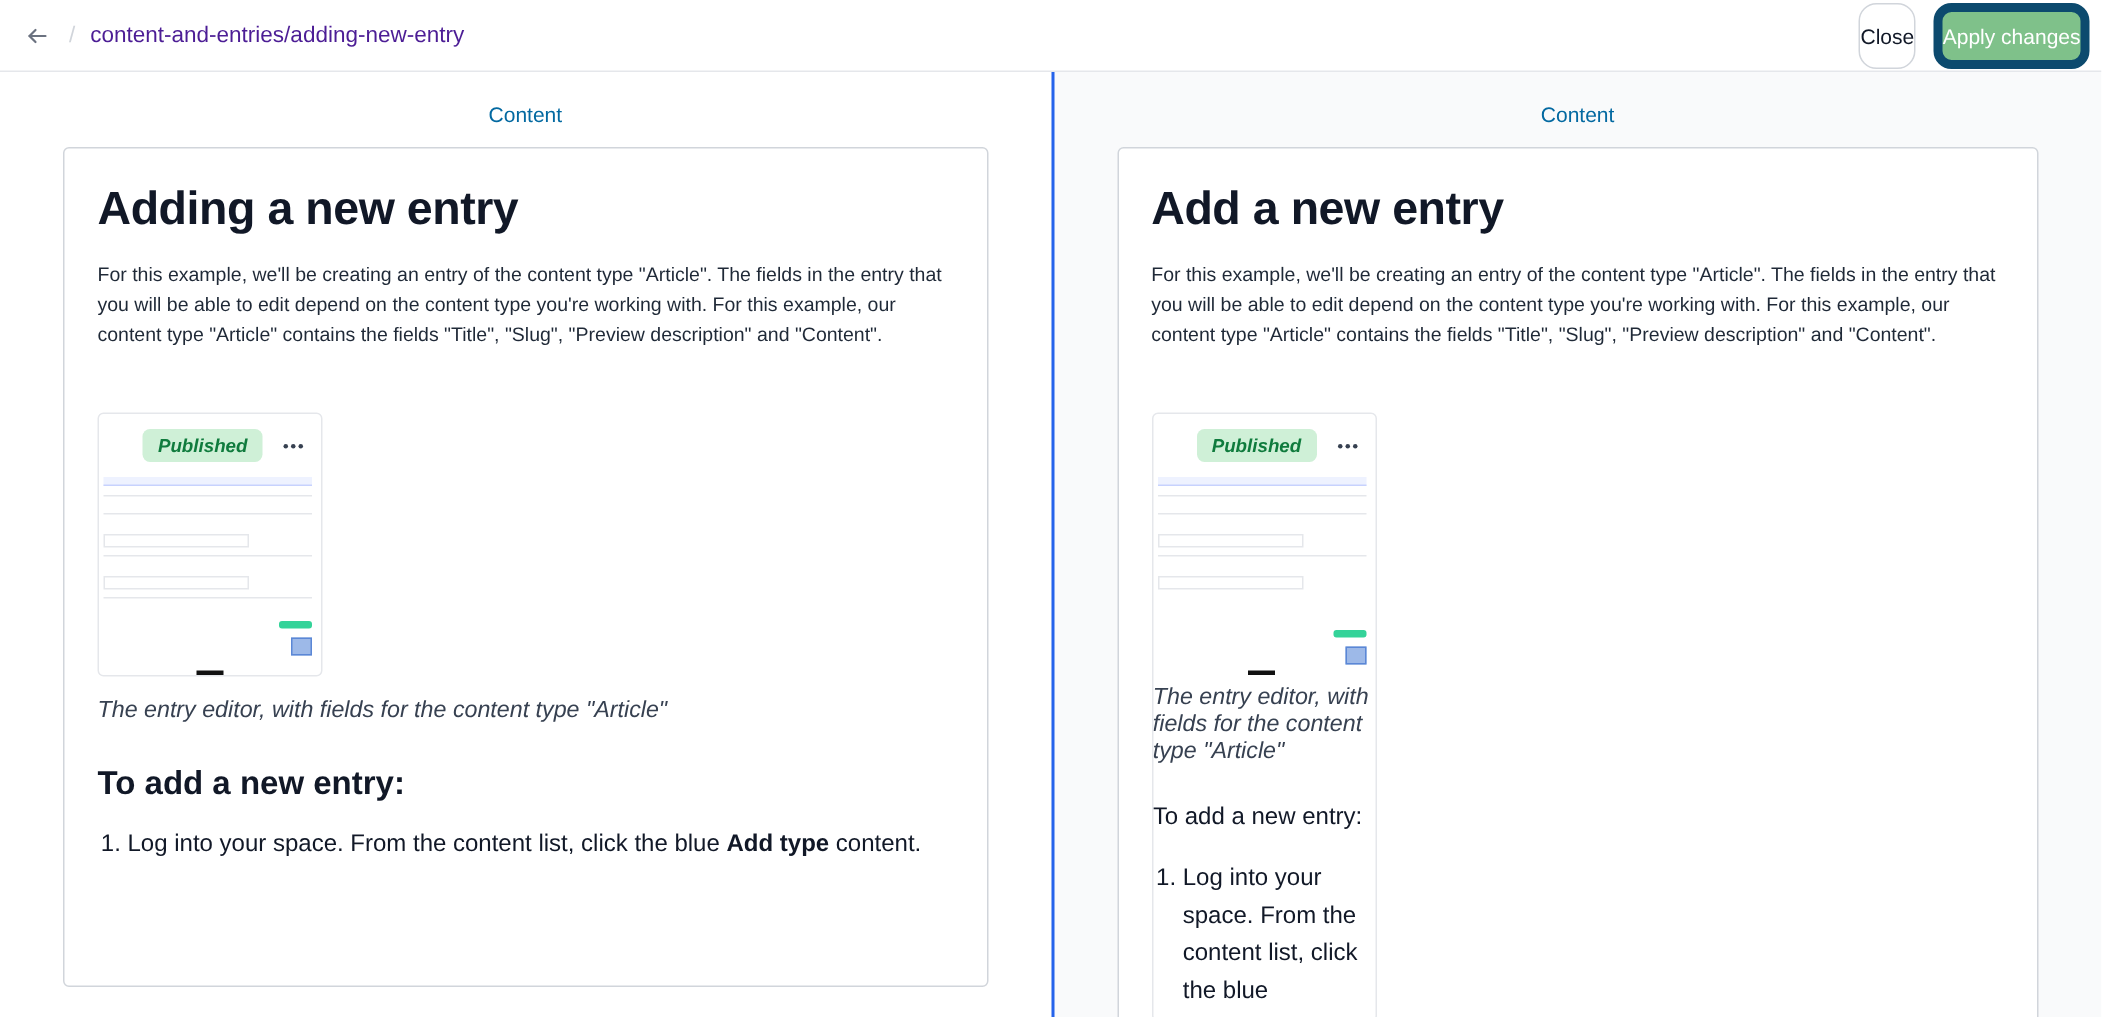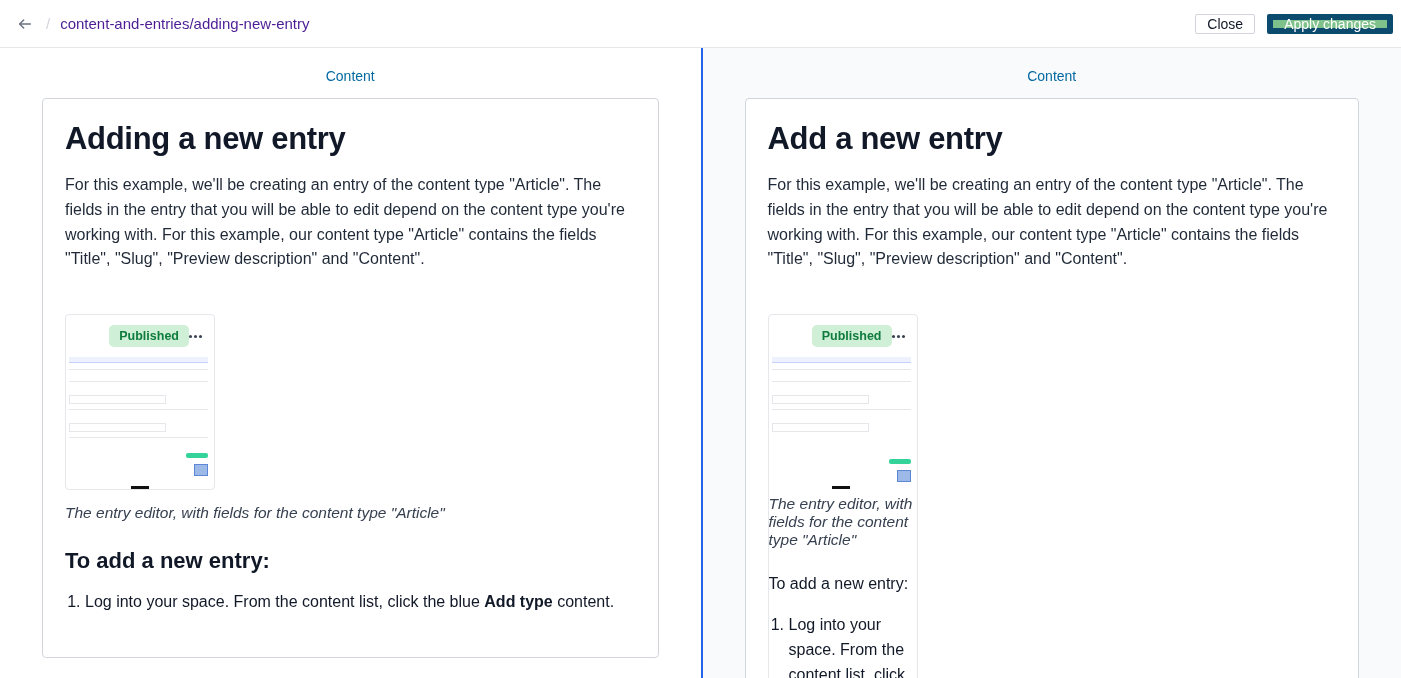--- a/index.html
+++ b/index.html
@@ -26,23 +26,23 @@
   .back-btn {
     width: 22px; height: 22px;
     display: flex; align-items: center; justify-content: center;
     color: #6B7280;
     cursor: pointer;
   }
   .crumb-sep { color: #D1D5DB; font-size: 15px; }
   .crumb-text { font-weight: 400; color: #4c1d95; }
   .top-actions { display: flex; gap: 12px; align-items: center; }
   .btn {
-    height: 20px;
-    padding: 0 11px;
-    border-radius: 2px;
+    height: 44px;
+    padding: 0 0;
+    border-radius: 12px;
     font-size: 14px;
     display: flex; align-items: center;
     cursor: pointer;
     font-weight: 500;
   }
   .btn-secondary {
     background: #fff;
     border: 1px solid #D1D5DB;
     color: #111827;
   }
@@ -76,38 +76,40 @@
     padding: 22px 22px 0 22px;
     min-height: 560px;
   }
   .doc-h1 {
     font-size: 31px;
     font-weight: 700;
     margin-bottom: 16px;
     letter-spacing: -0.3px;
   }
   .doc-p {
-    font-size: 16px;
+    font-size: 13px;
     line-height: 1.55;
     color: #1F2937;
     margin-bottom: 42px;
   }
   .shot {
     width: 150px;
     border: 1px solid #E5E7EB;
     border-radius: 4px;
     margin: 36px 0 14px 0;
     background: #fff;
     overflow: hidden;
   }
   .shot-top {
     display: flex;
     align-items: center;
     justify-content: flex-end;
+    gap: 14px;
     padding: 10px 12px;
+    font-style: italic;
   }
   .pill {
     background: #CFF0D7;
     color: #0F7B3D;
     font-size: 12.5px;
     font-weight: 600;
     padding: 4px 10px;
     border-radius: 5px;
   }
   .dots {

